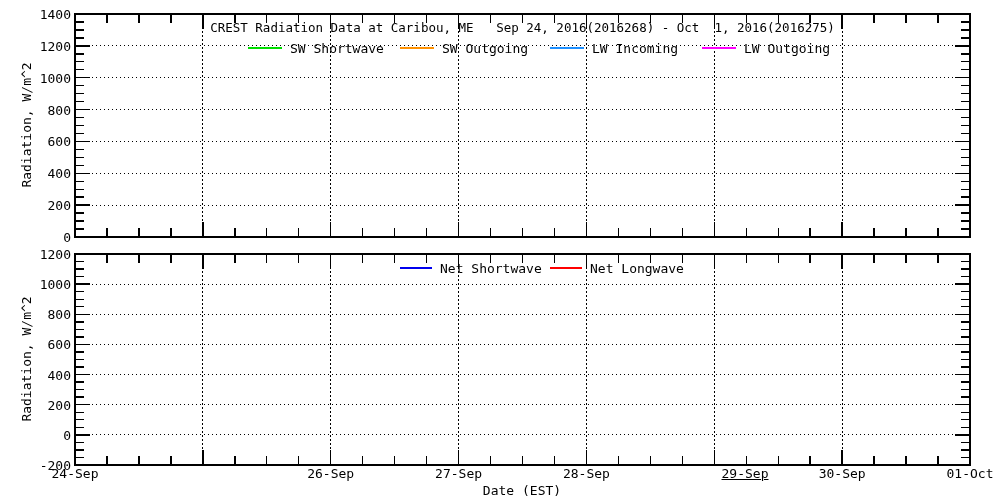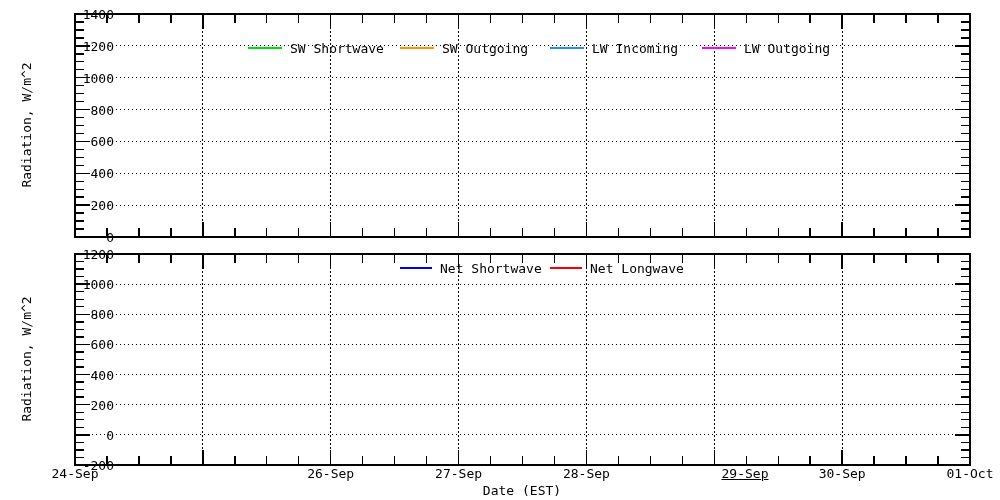--- a/index.html
+++ b/index.html
@@ -8,30 +8,31 @@
     font-family:"DejaVu Sans Mono", monospace;font-size:13px;color:#000;
     overflow:hidden;
   }
   .chart-title{
     position:absolute;left:75px;top:20px;width:895px;text-align:center;
     white-space:pre;font-size:12.5px;letter-spacing:0px;
   }
   svg.axes{position:absolute;left:0;top:0;pointer-events:none;}
   .swatch{position:absolute;height:2px;}
   .lg-label{position:absolute;white-space:pre;}
-  .ytick{position:absolute;right:886px;text-align:left;white-space:pre;margin-left:34px;}
+  .ytick{position:absolute;right:929px;text-align:left;white-space:pre;margin-left:34px;}
   .xtick{position:absolute;top:466px;transform:translateX(-50%);white-space:pre;}
   .ylab{position:absolute;transform:translate(-50%,-50%) rotate(-90deg);white-space:nowrap;}
   .xaxis-label{position:absolute;left:522px;top:483px;transform:translateX(-50%);white-space:pre;}
 </style>
 </head>
 <body>
 
 <div class="page">
 
+  <div class="chart-title">CREST Radiation Data at Caribou, ME   Sep 24, 2016(2016268) - Oct  1, 2016(2016275)</div>
 
   <svg class="axes" id="axes" width="1000" height="500">
       <rect x="75" y="14" width="895" height="223" fill="none" stroke="#000000" stroke-width="1.6" shape-rendering="crispEdges"></rect>
       <line x1="75" y1="14" x2="75" y2="29" stroke="#000000" stroke-width="1.4" shape-rendering="crispEdges"></line>
       <line x1="75" y1="237" x2="75" y2="222" stroke="#000000" stroke-width="1.4" shape-rendering="crispEdges"></line>
       <line x1="106.96428571428572" y1="14" x2="106.96428571428572" y2="23" stroke="#000000" stroke-width="1.4" shape-rendering="crispEdges"></line>
       <line x1="106.96428571428572" y1="237" x2="106.96428571428572" y2="228" stroke="#000000" stroke-width="1.4" shape-rendering="crispEdges"></line>
       <line x1="138.92857142857144" y1="14" x2="138.92857142857144" y2="23" stroke="#000000" stroke-width="1.4" shape-rendering="crispEdges"></line>
       <line x1="138.92857142857144" y1="237" x2="138.92857142857144" y2="228" stroke="#000000" stroke-width="1.4" shape-rendering="crispEdges"></line>
       <line x1="170.89285714285714" y1="14" x2="170.89285714285714" y2="23" stroke="#000000" stroke-width="1.4" shape-rendering="crispEdges"></line>

